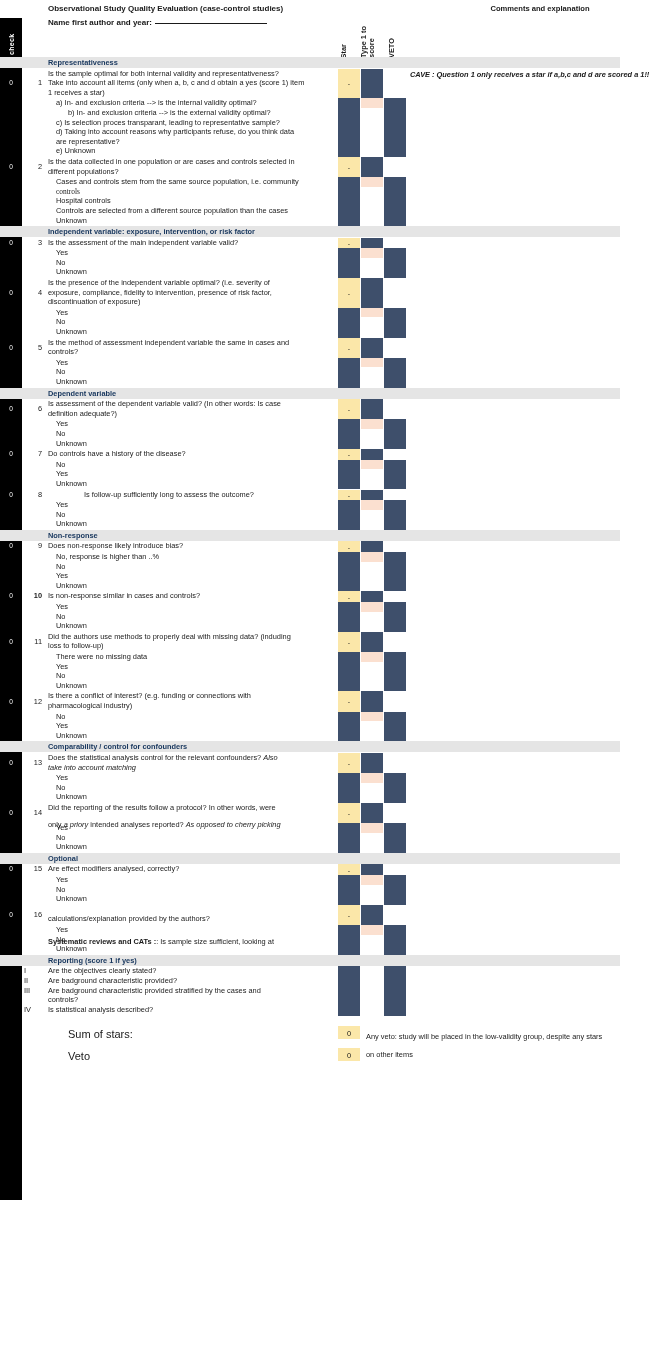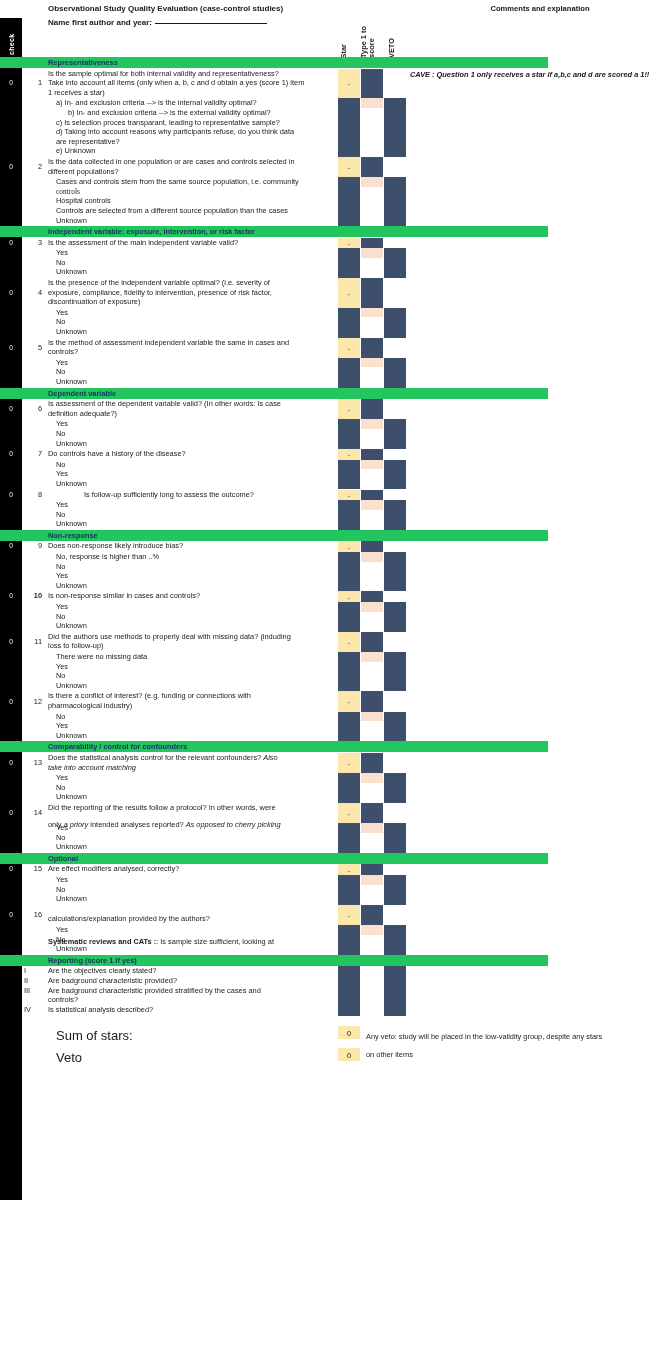--- a/index.html
+++ b/index.html
@@ -76,22 +76,22 @@
     writing-mode: vertical-rl;
     transform: rotate(180deg);
     line-height: 8px;
     white-space: pre-line;
     text-align: left;
   }
   #colhdr-wrap { position: absolute; left: 0; top: 14px; height: 44px; width: 660px; }
   
   .section-bar {
     position: absolute;
-    left: 0; width: 548px; height: 11px;
-    background: #22c55e;
+    left: 0; width: 620px; height: 11px;
+    background: #e5e5e5;
     text-decoration: underline;
   }
   .section-bar span {
     position: absolute; left: 48px; top: 1px;
     font-size: 7.4px; font-weight: bold; color: #17365d;
     white-space: nowrap;
   }
   
   .qnum {
     position: absolute;
@@ -129,22 +129,22 @@
     position: absolute; left: 410px; top: 70px;
     width: 240px;
     font-size: 7.4px; font-style: italic; font-weight: bold;
     color: #1a1a1a; line-height: 10px;
   }
   .footnote {
     position: absolute; left: 366px;
     font-size: 7.4px; color: #1a1a1a; white-space: nowrap;
   }
   .foot-label {
-    position: absolute; left: 56px;
-    font-size: 13px; color: #1a1a1a; white-space: nowrap;
+    position: absolute; left: 68px;
+    font-size: 11px; color: #1a1a1a; white-space: nowrap;
   }
 </style>
 </head>
 <body>
 
 <div id="check-gutter"></div>
 <div id="check-label">check</div>
 
 <div id="hdr-title">Observational Study Quality Evaluation (case-control studies)</div>
 <div id="hdr-comments">Comments and explanation</div>

